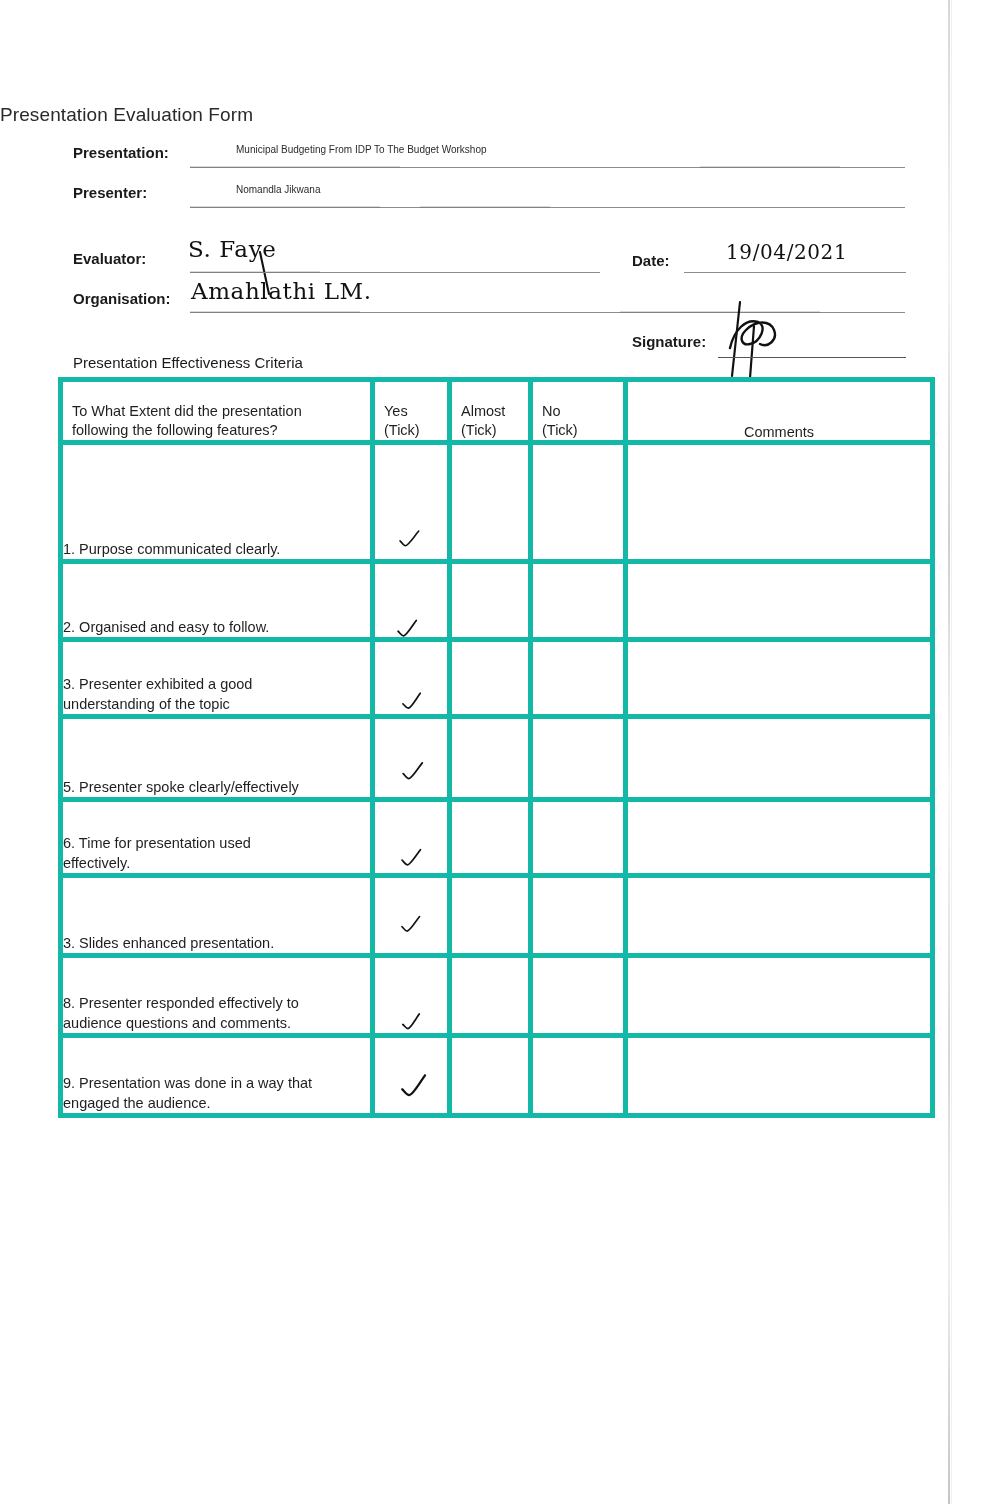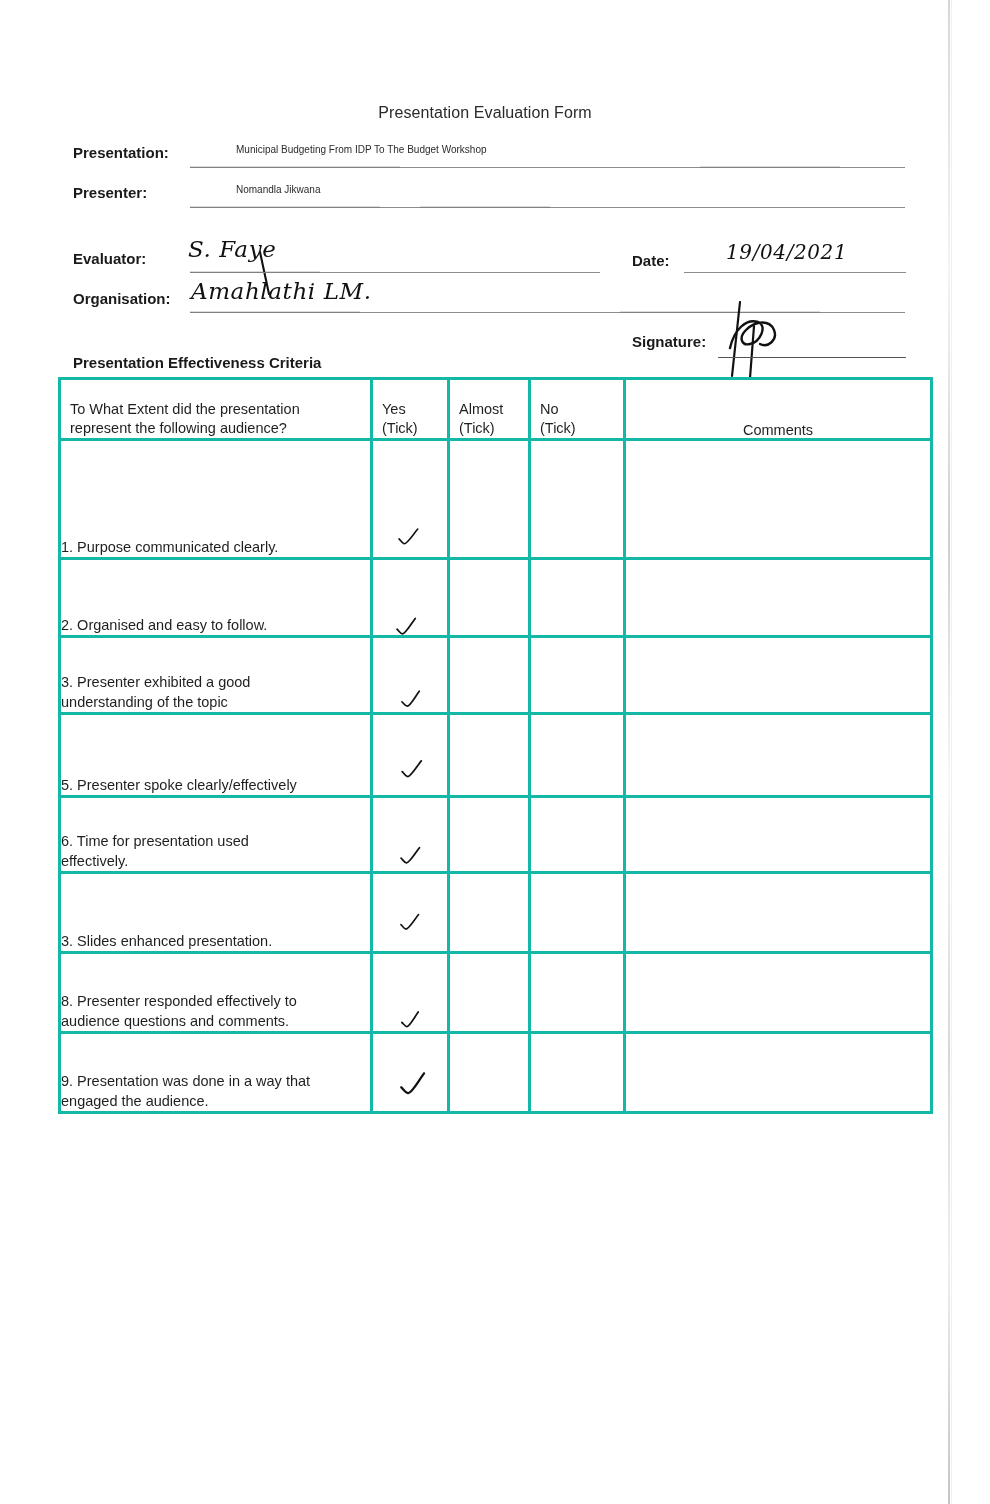--- a/index.html
+++ b/index.html
@@ -44,22 +44,22 @@
     height: 1504px;
     background: rgba(170,170,170,0.18);
   }
 
   
   .form-title {
     position: absolute;
     top: 104px;
     left: 0;
     width: 970px;
-    text-align: center;
-    font-size: 16px;
+    text-align: left;
+    font-size: 19px;
     letter-spacing: 0.1px;
     color: #2a2a2a;
   }
 
   
   .field-label {
     position: absolute;
     font-size: 15px;
     font-weight: bold;
     color: #1a1a1a;
@@ -77,52 +77,51 @@
     position: absolute;
     font-size: 10px;
     color: #2b2b2b;
     white-space: nowrap;
   }
 
   
   .hand {
     position: absolute;
     font-family: "DejaVu Serif", serif;
-    font-style: italic;
     font-size: 23px;
     color: #111;
     white-space: nowrap;
     letter-spacing: 0.6px;
   }
   .hand.small {
     font-size: 20px;
     margin-left: 34px;
   }
 
   
   .section-heading {
     position: absolute;
     left: 73px;
     top: 354px;
     font-size: 15px;
-    font-weight: bold;
+    font-weight: normal;
     color: #1a1a1a;
   }
 
   
   #criteria-table {
     position: absolute;
     left: 58px;
     top: 377px;
     width: 872px;
     border-collapse: collapse;
     table-layout: fixed;
   }
   #criteria-table td, #criteria-table th {
-    border: 3px solid #14b8a6;
+    border: 5px solid #14b8a6;
     padding: 0;
     vertical-align: bottom;
     font-weight: normal;
     font-size: 14.5px;
     color: #1f1f1f;
   }
   .col-criteria { width: 312px; }
   .col-yes      { width: 77px;  }
   .col-almost   { width: 81px;  }
   .col-no       { width: 95px;  }
@@ -223,21 +222,21 @@
       <col class="col-yes">
       <col class="col-almost">
       <col class="col-no">
       <col class="col-comments">
     </colgroup>
     <thead>
       <tr>
         <td>
           <div class="hdr-text">
             <div>To What Extent did the presentation</div>
-            <div>represent the following audience?</div>
+            <div>following the following features?</div>
           </div>
         </td>
         <td>
           <div class="hdr-text">
             <div>Yes</div>
             <div>(Tick)</div>
           </div>
         </td>
         <td>
           <div class="hdr-text">

